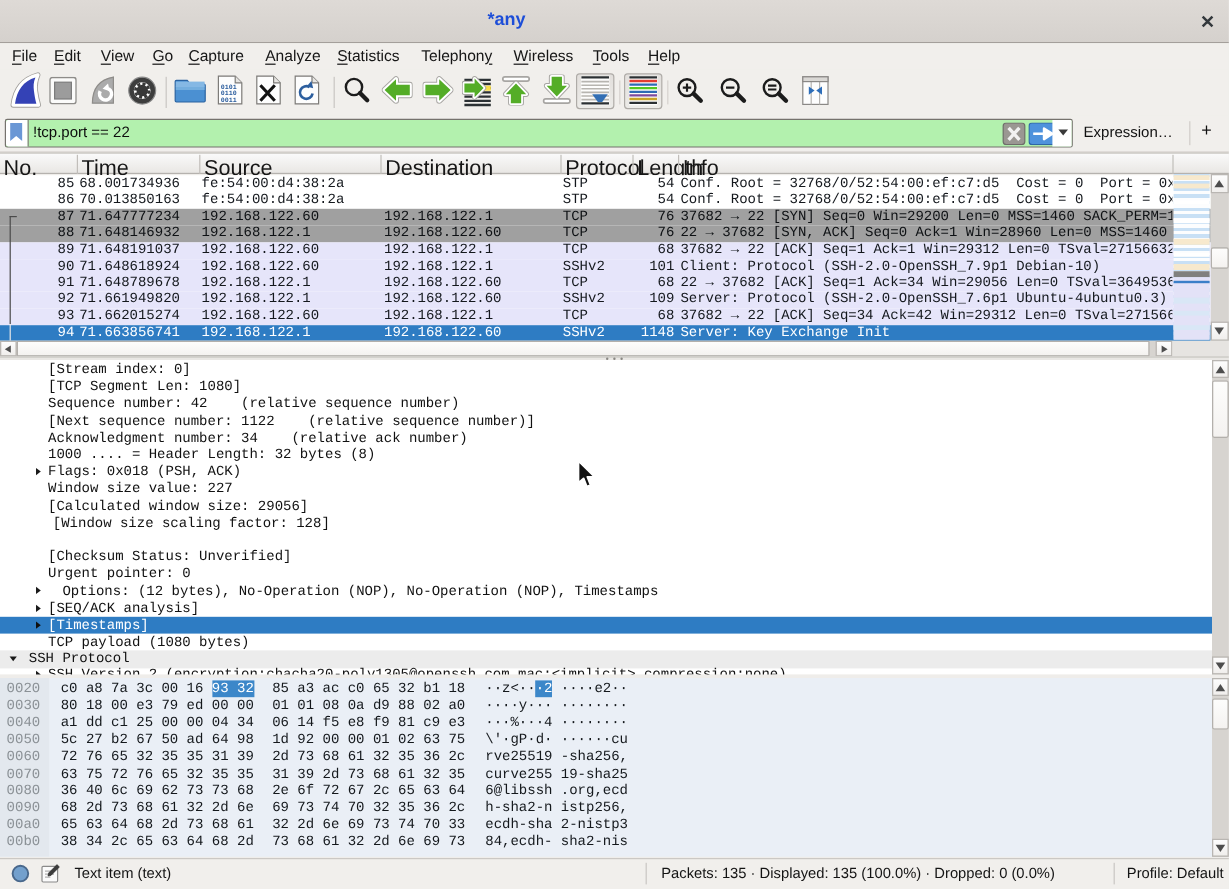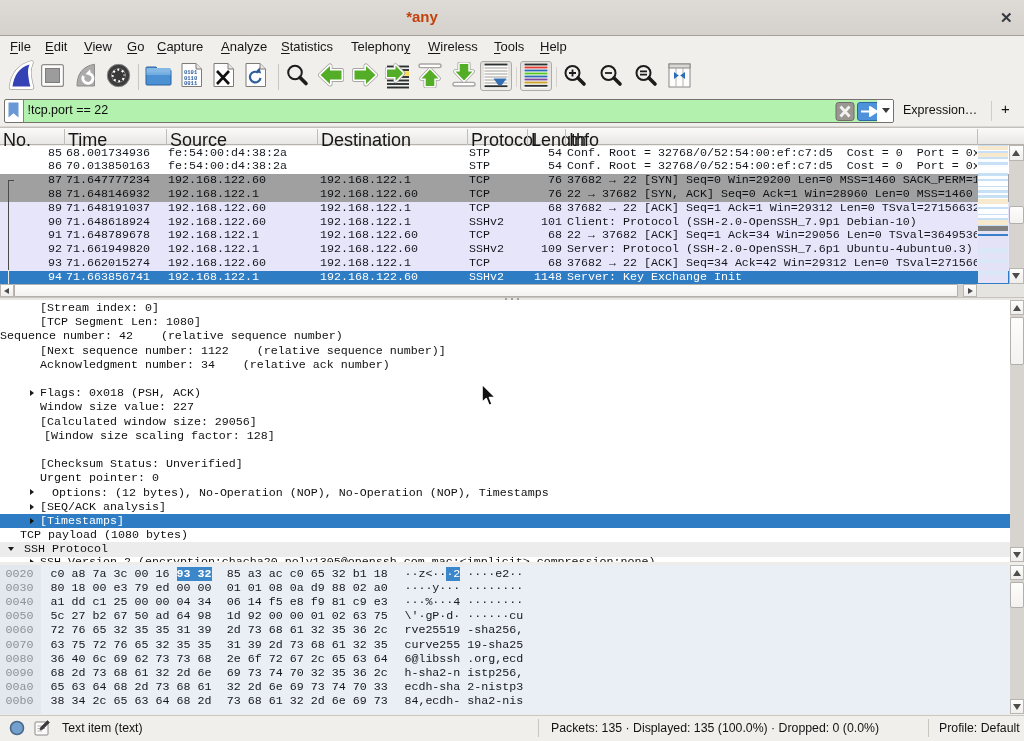--- a/index.html
+++ b/index.html
@@ -1,18 +1,18 @@
 <!DOCTYPE html>
 <html><head><meta charset="utf-8"><style>
 *{margin:0;padding:0;box-sizing:border-box}
 html,body{width:1024px;height:741px;overflow:hidden;background:#efedea;font-family:"Liberation Sans",sans-serif}
 .a{position:absolute}
 .mono{font-family:"Liberation Mono",monospace;font-size:11.67px;white-space:pre}
 #titlebar{left:0;top:0;width:1024px;height:36px;background:linear-gradient(#dedad6,#d5d1cd);border-bottom:1px solid #a49f9b}
-#title{left:0;top:8px;width:844px;text-align:center;font-size:15px;font-weight:bold;color:#c2410c}
+#title{left:0;top:8px;width:844px;text-align:center;font-size:15px;font-weight:bold;color:#1d4ed8}
 #closex{left:1000px;top:9px;font-size:15px;font-weight:bold;color:#33383c}
 #menubar{left:0;top:36px;width:1024px;height:22px;background:#f1efec}
 .mi{position:absolute;top:3px;font-size:13px;color:#161616}
 .mi u{text-decoration:underline;text-underline-offset:2px}
 #toolbar{left:0;top:58px;width:1024px;height:38px;background:#f1efec}
 .tsep{position:absolute;top:6px;width:1px;height:26px;background:#c9c6c2}
 #filterbar{left:0;top:96px;width:1024px;height:31px;background:#f1efec;border-bottom:1px solid #dbd8d4}
 #finput{left:4px;top:99px;width:890px;height:24px;background:#b3f1ae;border:1px solid #75726d;border-radius:2px}
 #ftext{left:27.5px;top:103px;font-size:12.5px;color:#0c0c0c}
 #fexpr{left:903px;top:103px;font-size:12.5px;color:#111}
@@ -310,49 +310,50 @@
 <div class="a sbv" style="left:1010px;top:565px;width:14px;height:149px">
 <div class="sbtn" style="left:0;top:0;width:14px;height:15px"></div>
 <div class="tri" style="left:2.5px;top:5px;border-left:4.5px solid transparent;border-right:4.5px solid transparent;border-bottom:6px solid #4d4d4d"></div>
 <div class="thumb" style="left:0;top:17px;width:14px;height:26px"></div>
 <div class="sbtn" style="left:0;top:134px;width:14px;height:15px"></div>
 <div class="tri" style="left:2.5px;top:139px;border-left:4.5px solid transparent;border-right:4.5px solid transparent;border-top:6px solid #4d4d4d"></div>
 </div>
 <div class="a" id="dpane">
 <div class="dr mono" style="top:1px"><span style="margin-left:40px">[Stream index: 0]</span></div>
 <div class="dr mono" style="top:15.2px"><span style="margin-left:40px">[TCP Segment Len: 1080]</span></div>
-<div class="dr mono" style="top:29.4px"><span style="">Sequence number: 42    (relative sequence number)</span></div>
+<div class="dr mono" style="top:29.4px"><span style="margin-left:40px">Sequence number: 42    (relative sequence number)</span></div>
 <div class="dr mono" style="top:43.6px"><span style="margin-left:40px">[Next sequence number: 1122    (relative sequence number)]</span></div>
 <div class="dr mono" style="top:57.8px"><span style="margin-left:40px">Acknowledgment number: 34    (relative ack number)</span></div>
+<div class="dr mono" style="top:72px"><span style="margin-left:40px">1000 .... = Header Length: 32 bytes (8)</span></div>
 <div class="dr mono" style="top:86.2px"><i class="tri" style="left:30px;top:3.8px;border-top:3.3px solid transparent;border-bottom:3.3px solid transparent;border-left:4.6px solid #1a1a1a"></i><span style="margin-left:40px">Flags: 0x018 (PSH, ACK)</span></div>
 <div class="dr mono" style="top:100.4px"><span style="margin-left:40px">Window size value: 227</span></div>
 <div class="dr mono" style="top:114.6px"><span style="margin-left:40px">[Calculated window size: 29056]</span></div>
 <div class="dr mono" style="top:128.8px"><span style="margin-left:44px">[Window size scaling factor: 128]</span></div>
 <div class="dr mono" style="top:157.2px"><span style="margin-left:40px">[Checksum Status: Unverified]</span></div>
 <div class="dr mono" style="top:171.4px"><span style="margin-left:40px">Urgent pointer: 0</span></div>
 <div class="dr mono" style="top:185.6px"><i class="tri" style="left:30px;top:3.8px;border-top:3.3px solid transparent;border-bottom:3.3px solid transparent;border-left:4.6px solid #1a1a1a"></i><span style="margin-left:52px">Options: (12 bytes), No-Operation (NOP), No-Operation (NOP), Timestamps</span></div>
 <div class="dr mono" style="top:199.8px"><i class="tri" style="left:30px;top:3.8px;border-top:3.3px solid transparent;border-bottom:3.3px solid transparent;border-left:4.6px solid #1a1a1a"></i><span style="margin-left:40px">[SEQ/ACK analysis]</span></div>
 <div class="dr mono drsel" style="top:214px"><i class="tri" style="left:30px;top:3.8px;border-top:3.3px solid transparent;border-bottom:3.3px solid transparent;border-left:4.6px solid #101010"></i><span style="margin-left:40px">[Timestamps]</span></div>
-<div class="dr mono" style="top:228.2px"><span style="margin-left:20px">TCP payload (1080 bytes)</span></div>
+<div class="dr mono" style="top:228.2px"><span style="margin-left:40px">TCP payload (1080 bytes)</span></div>
 <div class="dr mono drgray" style="top:242.4px"><i class="tri" style="left:8px;top:5px;border-left:3.3px solid transparent;border-right:3.3px solid transparent;border-top:4.6px solid #1a1a1a"></i><span style="margin-left:24px">SSH Protocol</span></div>
 <div class="dr mono" style="top:255.4px"><i class="tri" style="left:30px;top:3.8px;border-top:3.3px solid transparent;border-bottom:3.3px solid transparent;border-left:4.6px solid #1a1a1a"></i><span style="margin-left:40px">SSH Version 2 (encryption:chacha20-poly1305@openssh.com mac:&lt;implicit&gt; compression:none)</span></div>
 </div>
 <div class="a" id="xpane">
 <div class="a" id="xoff"></div>
 <div class="xr mono xoff" style="left:5.5px;top:2px">0020</div>
 <div class="xr mono xoff" style="left:5.5px;top:16.1px">0030</div>
 <div class="xr mono xoff" style="left:5.5px;top:30.2px">0040</div>
 <div class="xr mono xoff" style="left:5.5px;top:44.3px">0050</div>
 <div class="xr mono xoff" style="left:5.5px;top:58.4px">0060</div>
 <div class="xr mono xoff" style="left:5.5px;top:72.5px">0070</div>
 <div class="xr mono xoff" style="left:5.5px;top:86.6px">0080</div>
 <div class="xr mono xoff" style="left:5.5px;top:100.7px">0090</div>
 <div class="xr mono xoff" style="left:5.5px;top:114.8px">00a0</div>
 <div class="xr mono xoff" style="left:5.5px;top:128.9px">00b0</div>
-<div class="xr mono xb" style="left:50.6px;top:2px">c0 a8 7a 3c 00 16 <b class="xhl" style="font-weight:bold">93 32</b></div>
+<div class="xr mono xb" style="left:50.6px;top:2px">c0 a8 7a 3c 00 16 <b class="xhl" style="font-weight:normal">93 32</b></div>
 <div class="xr mono xb" style="left:226.8px;top:2px">85 a3 ac c0 65 32 b1 18</div>
 <div class="xr mono xb" style="left:404.4px;top:2px">··z&lt;··<b class="xhl" style="font-weight:normal">·2</b> ····e2··</div>
 <div class="xr mono xb" style="left:50.6px;top:16.1px">80 18 00 e3 79 ed 00 00</div>
 <div class="xr mono xb" style="left:226.8px;top:16.1px">01 01 08 0a d9 88 02 a0</div>
 <div class="xr mono xb" style="left:404.4px;top:16.1px">····y··· ········</div>
 <div class="xr mono xb" style="left:50.6px;top:30.2px">a1 dd c1 25 00 00 04 34</div>
 <div class="xr mono xb" style="left:226.8px;top:30.2px">06 14 f5 e8 f9 81 c9 e3</div>
 <div class="xr mono xb" style="left:404.4px;top:30.2px">···%···4 ········</div>
 <div class="xr mono xb" style="left:50.6px;top:44.3px">5c 27 b2 67 50 ad 64 98</div>
 <div class="xr mono xb" style="left:226.8px;top:44.3px">1d 92 00 00 01 02 63 75</div>

